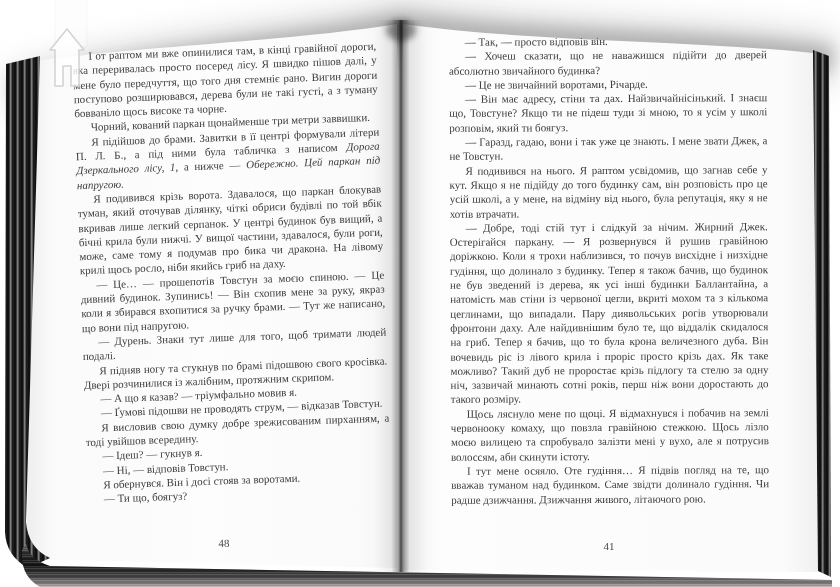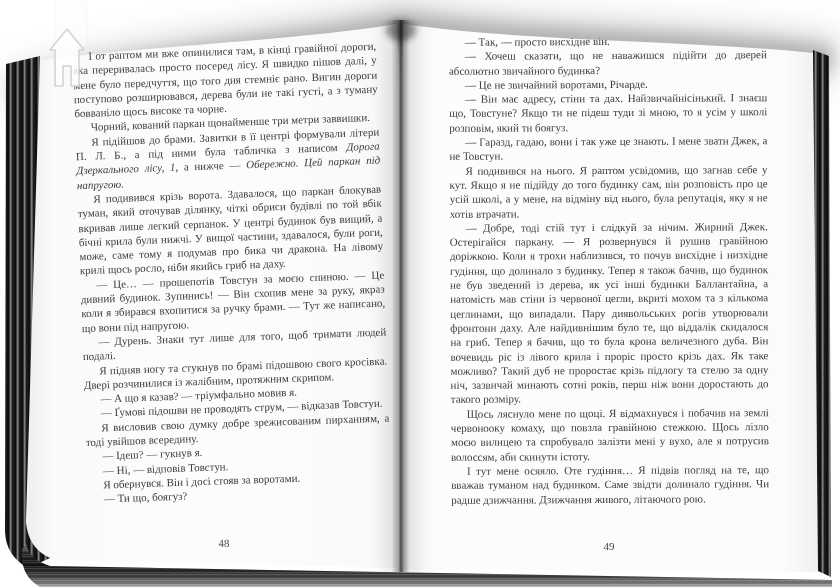--- a/index.html
+++ b/index.html
@@ -120,31 +120,31 @@
     <p class="para"><span>— А що я казав? — тріумфально мовив я.</span></p>
     <p class="para"><span>— Ґумові підошви не проводять струм, — відказав Товстун.</span></p>
     <p class="para"><span>Я висловив свою думку добре зрежисованим пирханням, а тоді увійшов всередину.</span></p>
     <p class="para"><span>— Ідеш? — гукнув я.</span></p>
     <p class="para"><span>— Ні, — відповів Товстун.</span></p>
     <p class="para"><span>Я обернувся. Він і досі стояв за воротами.</span></p>
     <p class="para"><span>— Ти що, боягуз?</span></p>
   </div>
 
 <div class="page-text" id="right-text">
-    <p class="para"><span>— Так, — просто висхідне він.</span></p>
+    <p class="para"><span>— Так, — просто відповів він.</span></p>
     <p class="para"><span>— Хочеш сказати, що не наважишся підійти до дверей абсолютно звичайного будинка?</span></p>
     <p class="para"><span>— Це не звичайний воротами, Річарде.</span></p>
     <p class="para"><span>— Він має адресу, стіни та дах. Найзвичайнісінький. І знаєш що, Товстуне? Якщо ти не підеш туди зі мною, то я усім у школі розповім, який ти боягуз.</span></p>
     <p class="para"><span>— Гаразд, гадаю, вони і так уже це знають. І мене звати Джек, а не Товстун.</span></p>
     <p class="para"><span>Я подивився на нього. Я раптом усвідомив, що загнав себе у кут. Якщо я не підійду до того будинку сам, він розповість про це усій школі, а у мене, на відміну від нього, була репутація, яку я не хотів втрачати.</span></p>
     <p class="para"><span>— Добре, тоді стій тут і слідкуй за нічим. Жирний Джек. Остерігайся паркану. — Я розвернувся й рушив гравійною доріжкою. Коли я трохи наблизився, то почув висхідне і низхідне гудіння, що долинало з будинку. Тепер я також бачив, що будинок не був зведений із дерева, як усі інші будинки Баллантайна, а натомість мав стіни із червоної цегли, вкриті мохом та з кількома цеглинами, що випадали. Пару диявольських рогів утворювали фронтони даху. Але найдивнішим було те, що віддалік скидалося на гриб. Тепер я бачив, що то була крона величезного дуба. Він вочевидь ріс із лівого крила і проріс просто крізь дах. Як таке можливо? Такий дуб не проростає крізь підлогу та стелю за одну ніч, зазвичай минають сотні років, перш ніж вони доростають до такого розміру.</span></p>
     <p class="para"><span>Щось ляснуло мене по щоці. Я відмахнувся і побачив на землі червонооку комаху, що повзла гравійною стежкою. Щось лізло моєю вилицею та спробувало залізти мені у вухо, але я потрусив волоссям, аби скинути істоту.</span></p>
     <p class="para"><span>І тут мене осяяло. Оте гудіння… Я підвів погляд на те, що вважав туманом над будинком. Саме звідти долинало гудіння. Чи радше дзижчання. Дзижчання живого, літаючого рою.</span></p>
   </div>
 
 <div class="pagenum" id="left-num">48</div>
 
-<div class="pagenum" id="right-num">49</div>
+<div class="pagenum" id="right-num">41</div>
 
 <div class="ribbon"></div>
 <svg class="home" width="38" height="64" viewBox="0 0 38 64">
   <path d="M19 3 L36 24 L31 24 L31 60 L23 60 L23 40 L15 40 L15 60 L7 60 L7 24 L2 24 Z" fill="rgba(255,255,255,0.8)" stroke="#d4d4d4" stroke-width="1.6" stroke-linejoin="round"></path>
 </svg>
 
 </body></html>

